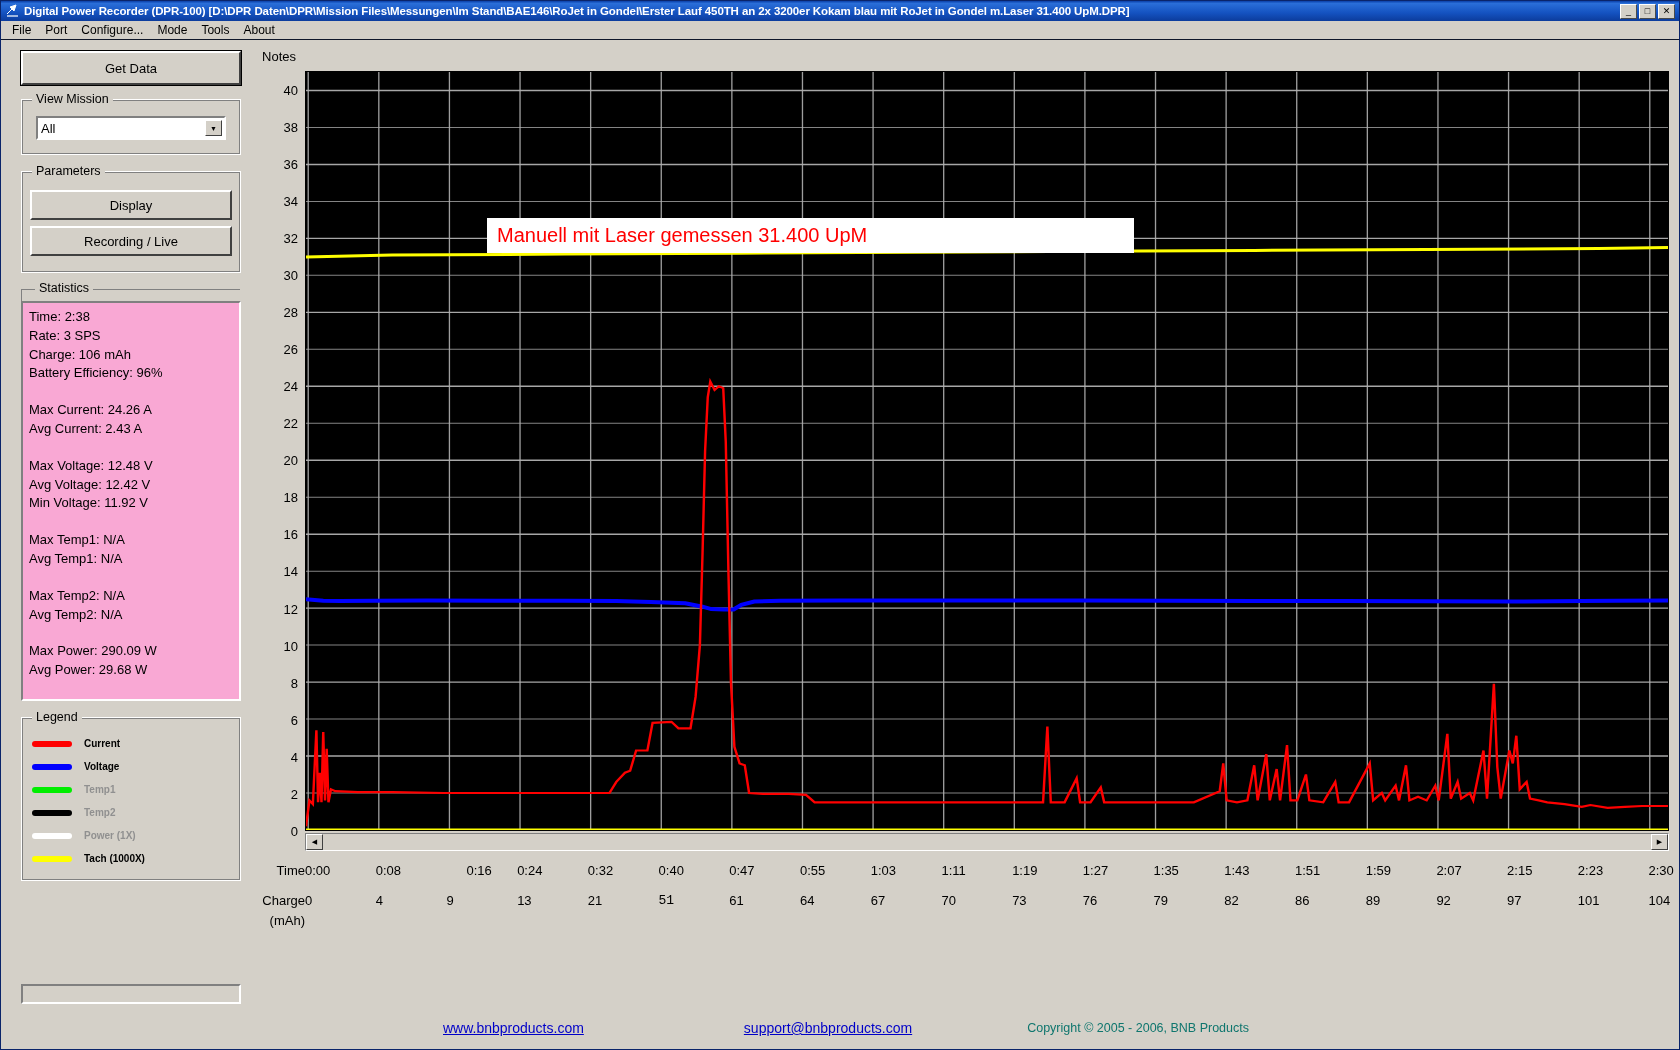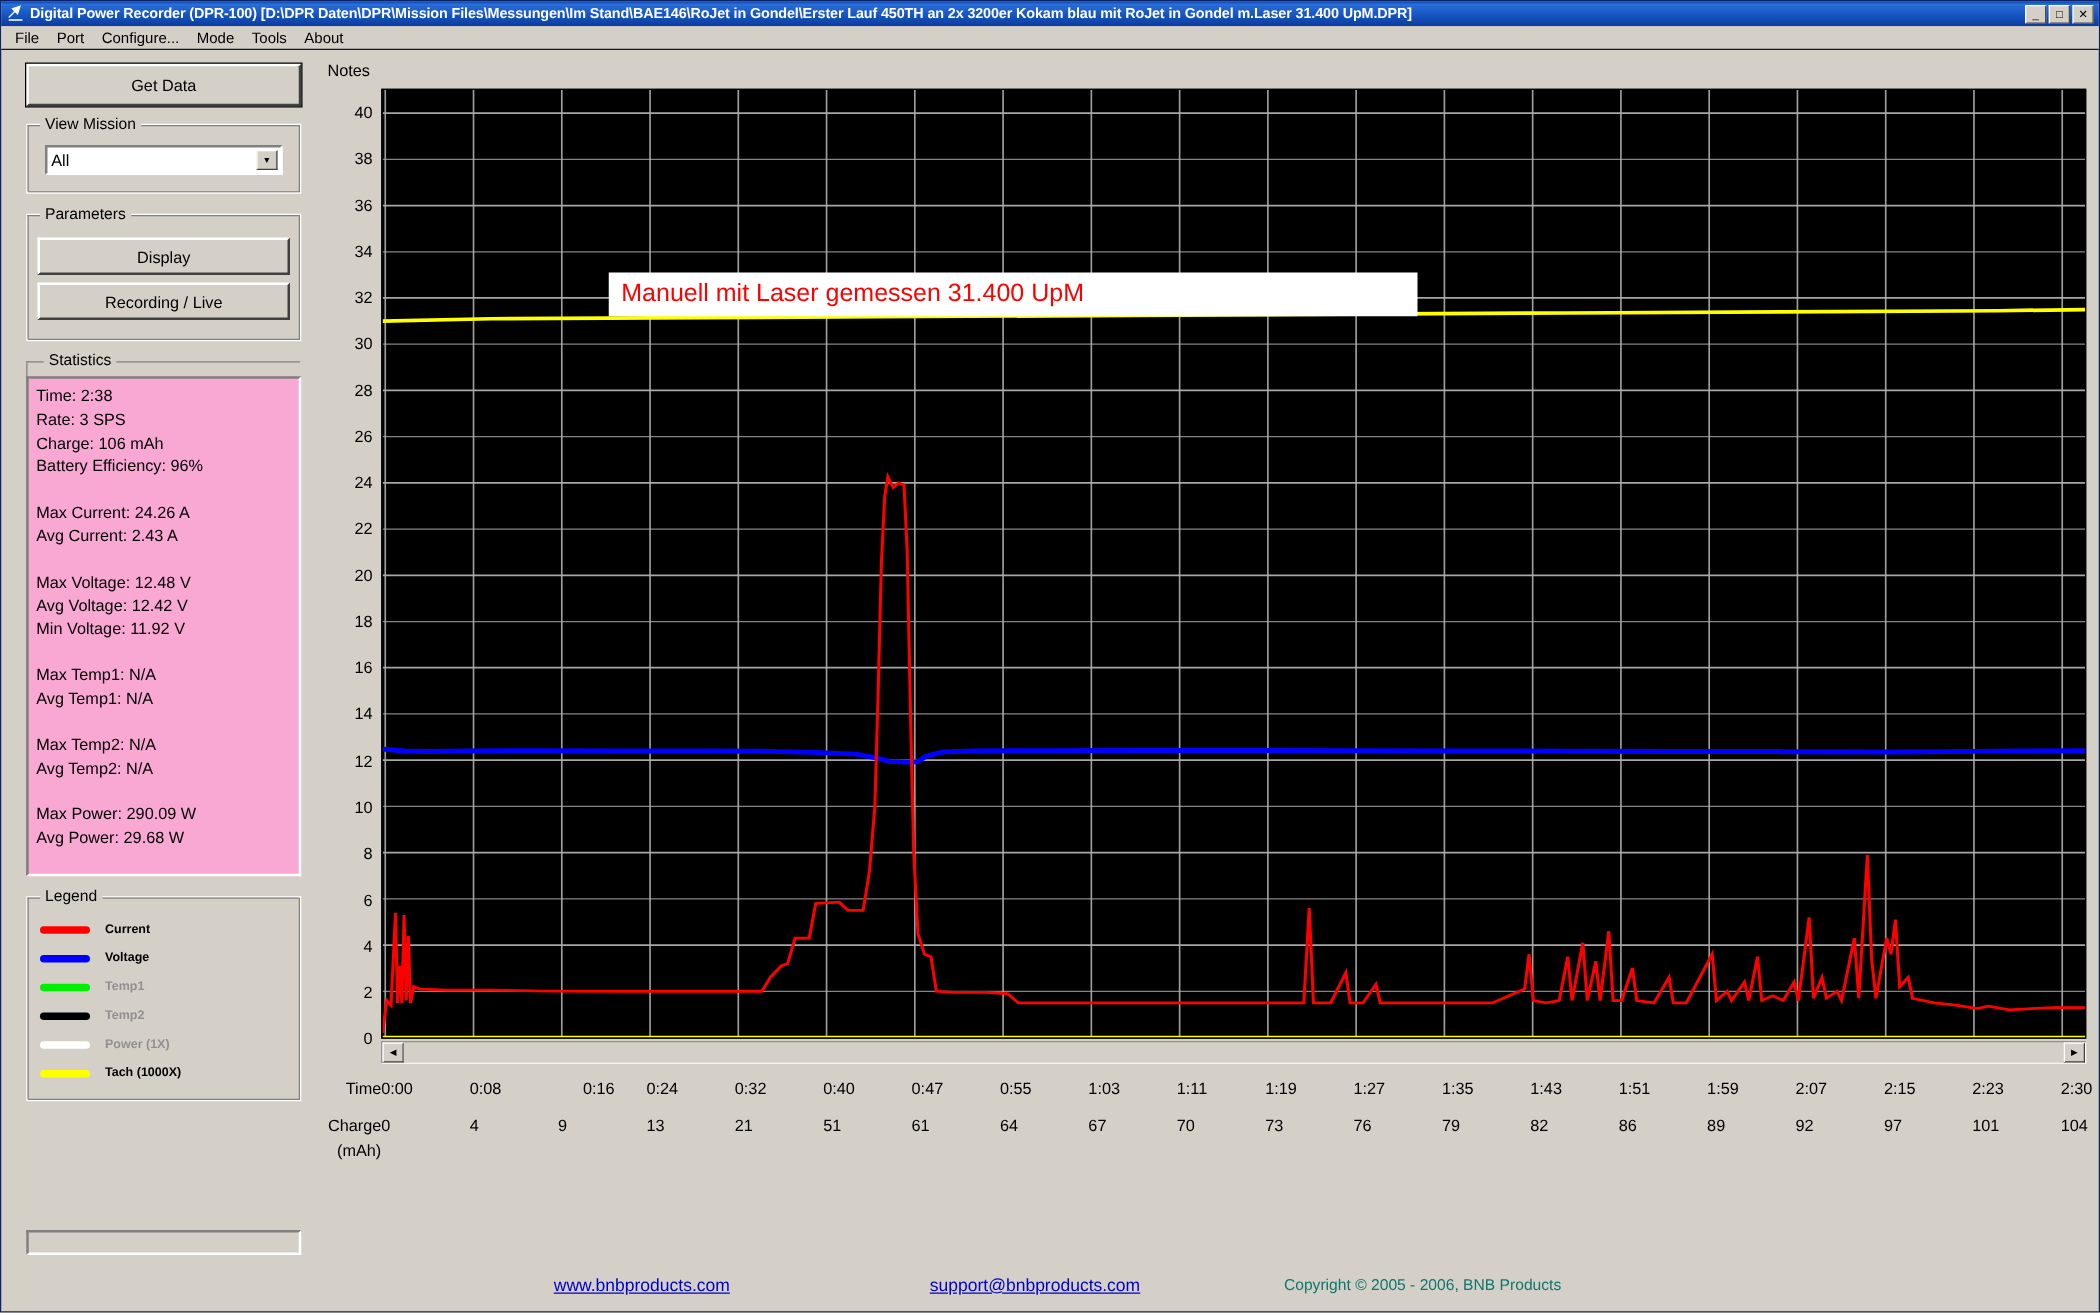--- a/index.html
+++ b/index.html
@@ -460,21 +460,21 @@
           <span class="tick-text" style="left: 52px; top: 38px;">0</span>
           <span class="tick-text" style="left: 122.713px; top: 8px;">0:08</span>
           <span class="tick-text" style="left: 122.713px; top: 38px;">4</span>
           <span class="tick-text" style="left: 193.425px; top: 8px; margin-left: 20px;">0:16</span>
           <span class="tick-text" style="left: 193.425px; top: 38px;">9</span>
           <span class="tick-text" style="left: 264.138px; top: 8px;">0:24</span>
           <span class="tick-text" style="left: 264.138px; top: 38px;">13</span>
           <span class="tick-text" style="left: 334.851px; top: 8px;">0:32</span>
           <span class="tick-text" style="left: 334.851px; top: 38px;">21</span>
           <span class="tick-text" style="left: 405.563px; top: 8px;">0:40</span>
-          <span class="tick-text" style="left: 405.563px; top: 38px;">51</span>
+          <span class="tick-text" style="left: 405.563px; top: 38px; font-family: Liberation Mono, monospace;">51</span>
           <span class="tick-text" style="left: 476.276px; top: 8px;">0:47</span>
           <span class="tick-text" style="left: 476.276px; top: 38px;">61</span>
           <span class="tick-text" style="left: 546.988px; top: 8px;">0:55</span>
           <span class="tick-text" style="left: 546.988px; top: 38px;">64</span>
           <span class="tick-text" style="left: 617.701px; top: 8px;">1:03</span>
           <span class="tick-text" style="left: 617.701px; top: 38px;">67</span>
           <span class="tick-text" style="left: 688.414px; top: 8px;">1:11</span>
           <span class="tick-text" style="left: 688.414px; top: 38px;">70</span>
           <span class="tick-text" style="left: 759.126px; top: 8px;">1:19</span>
           <span class="tick-text" style="left: 759.126px; top: 38px;">73</span>

